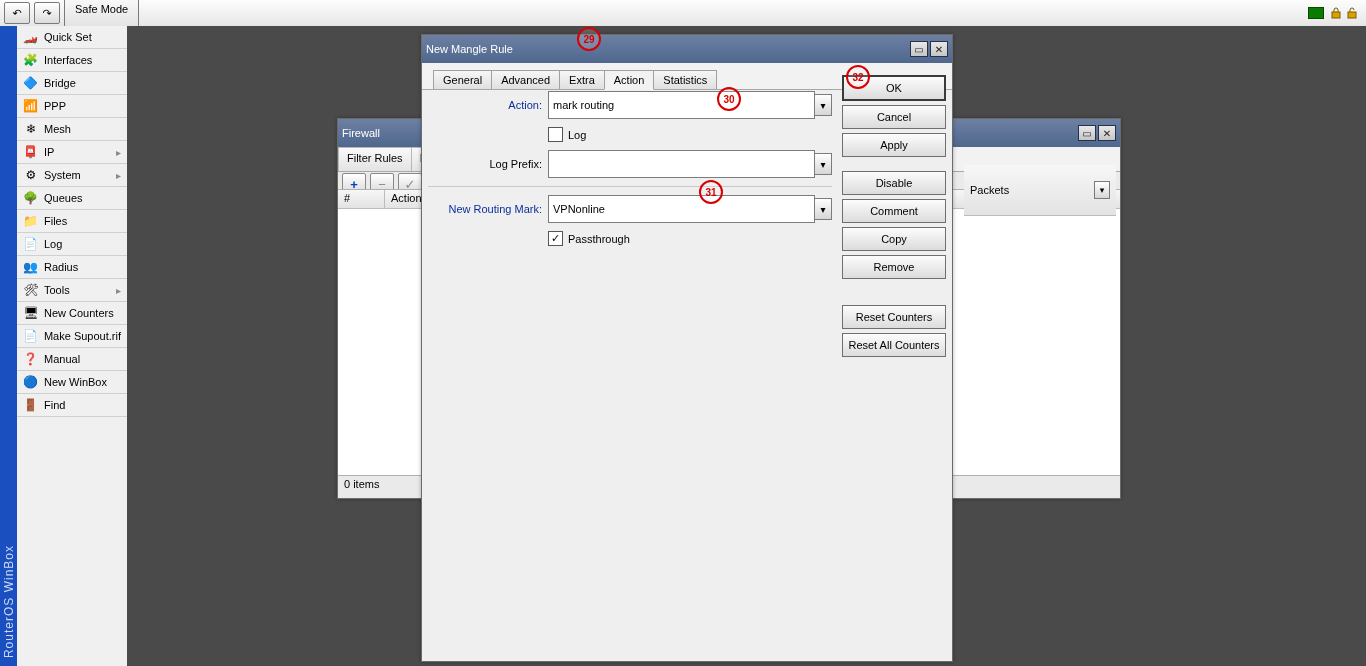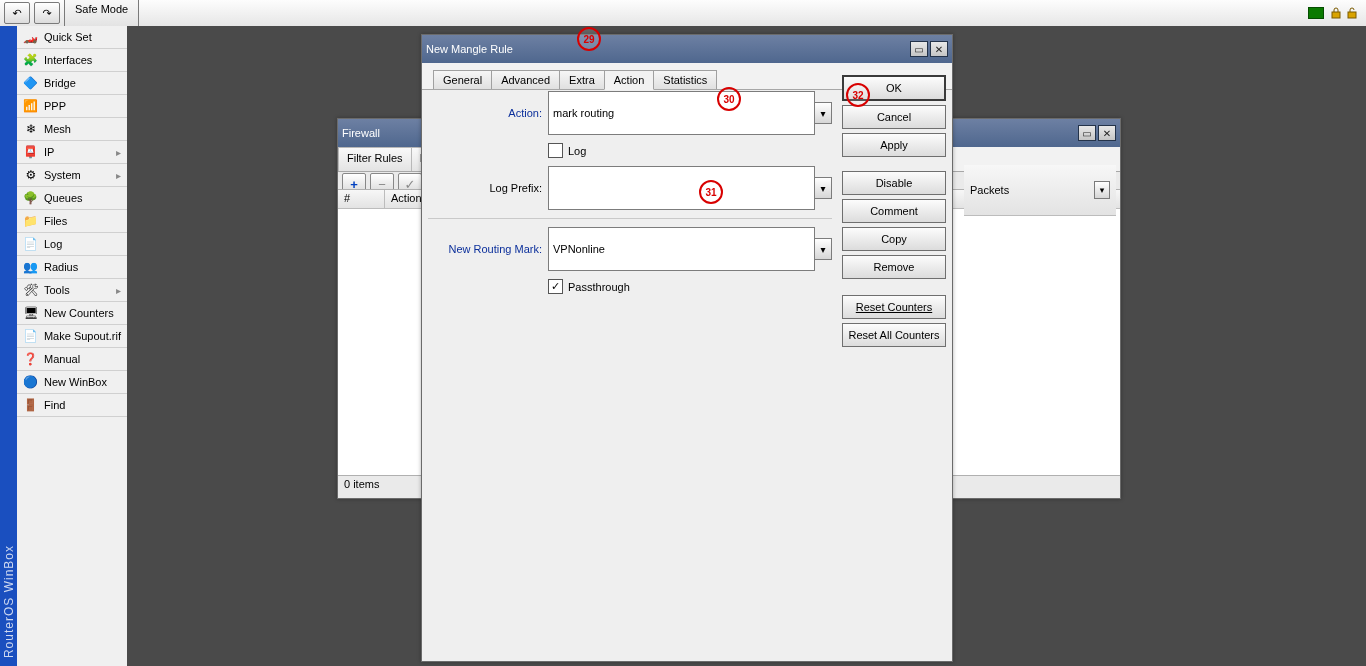--- a/index.html
+++ b/index.html
@@ -40,21 +40,21 @@
   .dd{width:14px;height:16px;border:1px solid #7a7a7a;background:linear-gradient(#fff,#d6d6d6);display:flex;align-items:center;justify-content:center;font-size:9px;cursor:pointer}
   .colHeader{height:18px;background:linear-gradient(#f7f7f7,#e3e3e3);border-bottom:1px solid #bcbcbc;display:flex;align-items:center;padding:16px 6px}
   
   .mangleTabs{height:22px;border-bottom:1px solid #a7a7a7;background:#f2f2f2;display:flex;align-items:flex-end;padding-left:11px;padding-top:4px}
   .mTab{padding:3px 9px;border:1px solid #a0a0a0;border-bottom:none;background:linear-gradient(#f6f6f6,#e0e0e0);margin-right:-1px;cursor:pointer}
   .mTab.active{background:#f2f2f2;border-bottom:1px solid #f2f2f2;margin-bottom:-1px}
   .mangleBody{position:absolute;left:6px;right:120px;top:48px;bottom:6px}
   .formRow{display:flex;align-items:center;margin:8px 0}
   .formRow label{width:114px;text-align:right;margin-right:6px;color:#000}
   .formRow label.blue{color:#0b2f9b}
-  .tfield{flex:1;height:18px;border:1px solid #7c7c7c;background:#fff;padding:12px 4px;font-size:11px;display:flex;align-items:center}
+  .tfield{flex:1;height:18px;border:1px solid #7c7c7c;background:#fff;padding:4px 4px;font-size:11px;display:flex;align-items:center}
   .dropBtn{width:16px;height:20px;border:1px solid #7c7c7c;border-left:none;background:linear-gradient(#fff,#d6d6d6);display:flex;align-items:center;justify-content:center;font-size:10px;cursor:pointer}
   .chk{width:13px;height:13px;border:1px solid #555;background:#fff;display:flex;align-items:center;justify-content:center;margin-right:5px;font-size:11px}
   .sideBtns{position:absolute;right:6px;top:40px;width:104px;display:flex;flex-direction:column;gap:4px}
   .sBtn{height:22px;border:1px solid #6f6f6f;background:linear-gradient(#fcfcfc,#dcdcdc);display:flex;align-items:center;justify-content:center;cursor:pointer;font-size:11px}
   .circle{position:absolute;width:20px;height:20px;border:2px solid #d80000;border-radius:50%;background:rgba(255,255,255,.15);display:flex;align-items:center;justify-content:center;font-size:10px;font-weight:bold;color:#d80000;pointer-events:none}
 </style>
 </head>
 <body>
 
 <div class="topbar">
@@ -243,31 +243,31 @@
     </div>
 
     <div class="sideBtns" id="sidebtns">
         <div class="sBtn" style="border: 2px solid rgb(58, 58, 58);">OK</div>
         <div class="sBtn">Cancel</div>
         <div class="sBtn">Apply</div>
         <div class="sBtn" style="margin-top: 10px;">Disable</div>
         <div class="sBtn">Comment</div>
         <div class="sBtn">Copy</div>
         <div class="sBtn">Remove</div>
-        <div class="sBtn" style="margin-top: 12px; text-decoration: underline;">Reset Counters</div>
+        <div class="sBtn" style="margin-top: 22px;">Reset Counters</div>
         <div class="sBtn">Reset All Counters</div>
       </div>
 
     <div class="circle" style="left:155px;top:-8px">
         <span>29</span>
       </div>
     <div class="circle" style="left:295px;top:52px">
         <span>30</span>
       </div>
     <div class="circle" style="left:277px;top:145px">
         <span>31</span>
       </div>
-    <div class="circle" style="left:424px;top:48px">
+    <div class="circle" style="left:424px;top:30px">
         <span>32</span>
       </div>
   </div>
 
 </div>
 
 </body></html>

